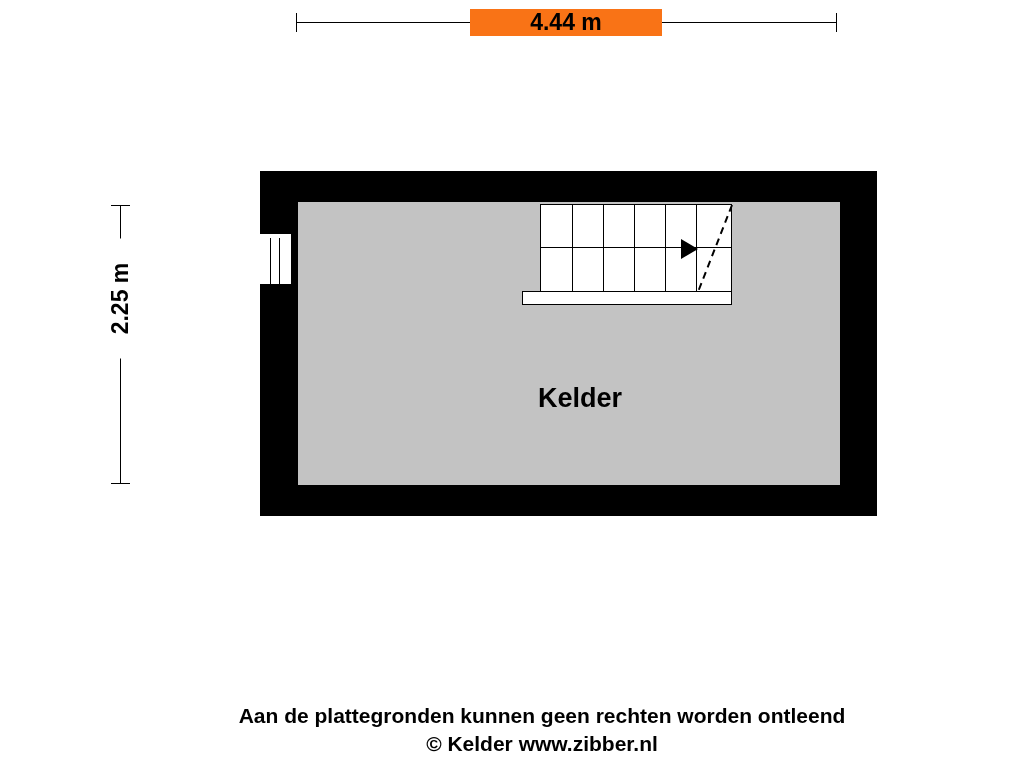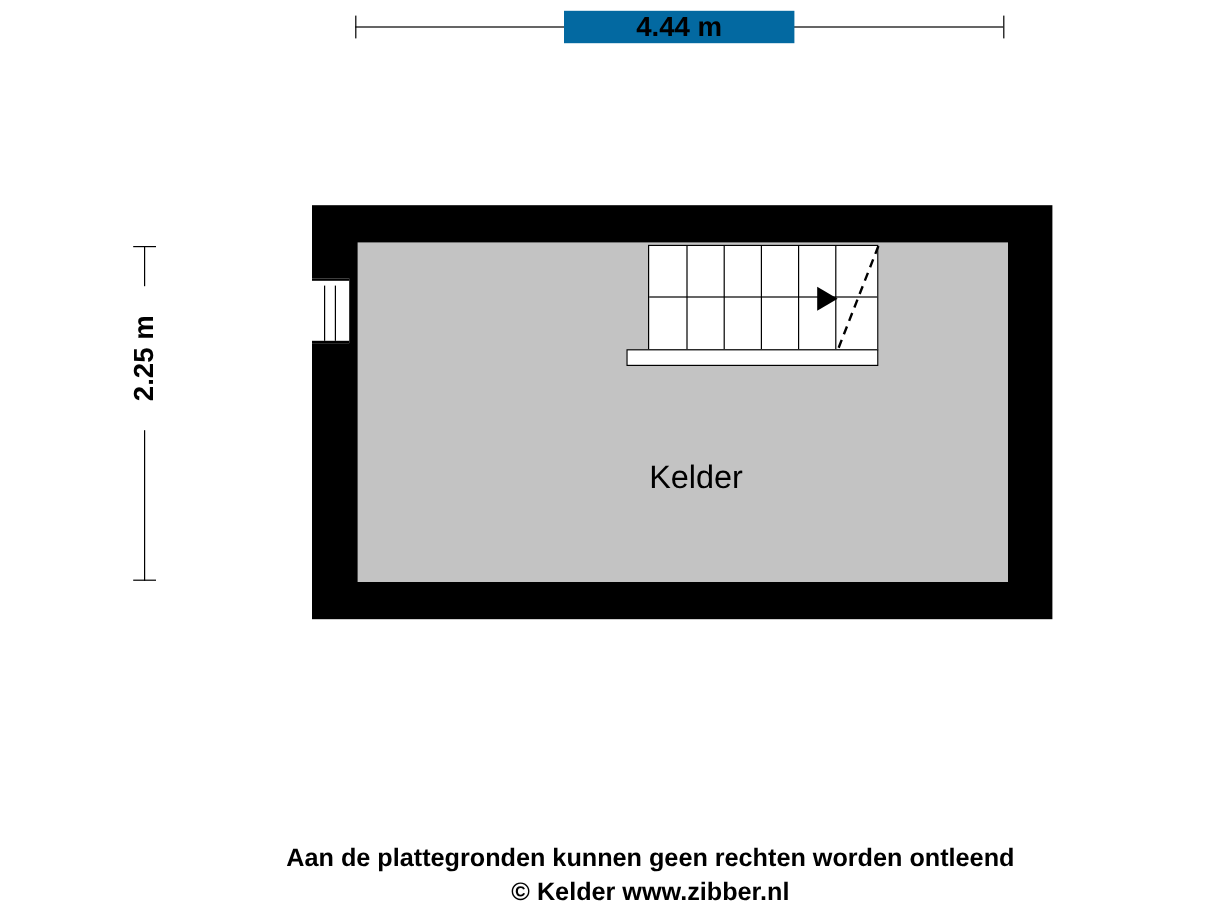--- a/index.html
+++ b/index.html
@@ -50,21 +50,21 @@
     background: #000;
   }
   .dim-top-label {
     position: absolute;
     left: 470px;
     top: 9px;
     width: 192px;
     text-align: center;
     font-size: 23px;
     font-weight: bold;
-    background: #0369a1;
+    background: #f97316;
     line-height: 27px;
   }
 
   
   .dim-left-line {
     position: absolute;
     left: 120px;
     top: 205px;
     width: 1px;
     height: 279px;
@@ -191,21 +191,21 @@
   }
 
   
   .room-label {
     position: absolute;
     left: 420px;
     top: 383px;
     width: 320px;
     text-align: center;
     font-size: 27px;
-    font-weight: normal;
+    font-weight: bold;
     color: #000;
   }
 
   
   .footer {
     position: absolute;
     left: 0;
     top: 702px;
     width: 1024px;
     text-align: center;

